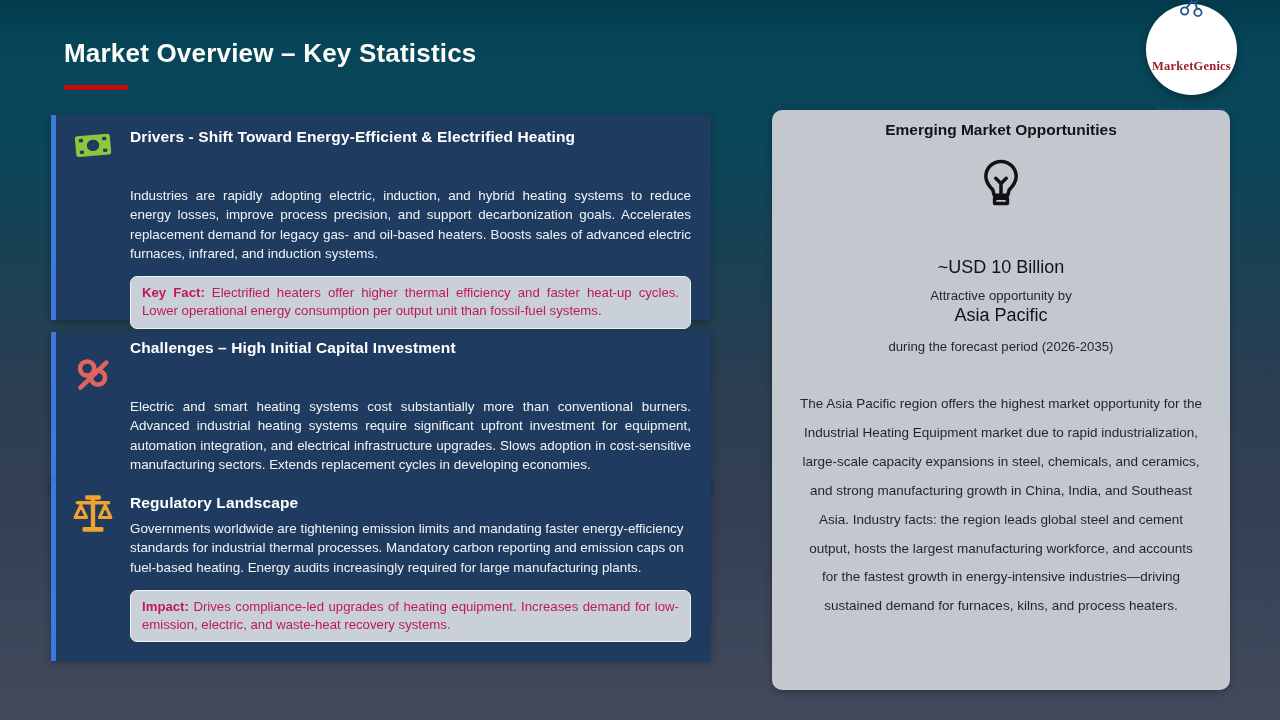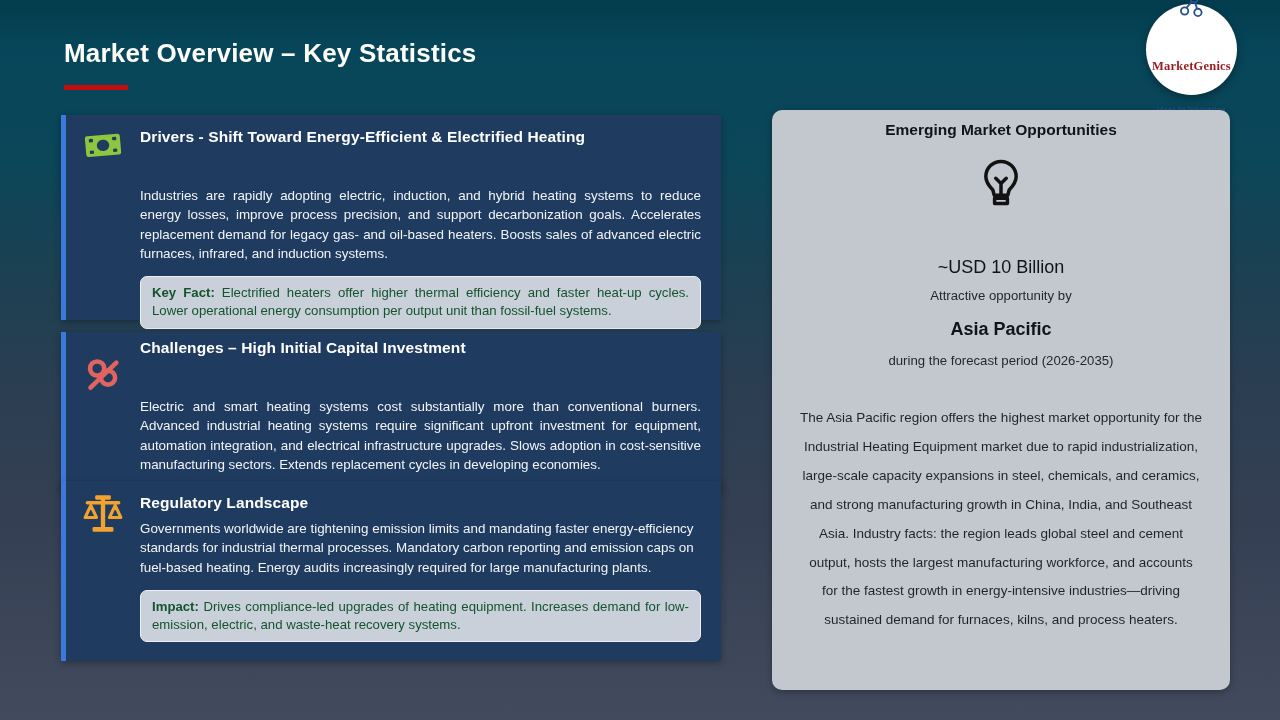--- a/index.html
+++ b/index.html
@@ -33,21 +33,21 @@
     font-family: "Liberation Serif", serif; font-weight: 700;
     font-size: 12.5px; color: #9b1b1f; margin-top: 2px; letter-spacing: .2px;
   }
   .logo-tagline {
     font-size: 6.5px; font-weight: 700; color: #27518f; letter-spacing: .5px;
     border-bottom: 1px solid #c30b10; padding-bottom: 1px; margin-top: 1px;
   }
 
   
   .info-card {
-    position: absolute; left: 61px; width: 660px;
+    position: absolute; left: 51px; width: 660px;
     background: #1f3c60; border-left: 5px solid #3d79dd; border-radius: 0;
     box-shadow: 0 2px 7px rgba(0,0,0,.3);
     display: flex;
   }
   .card-drivers    { top: 115px; height: 205px; }
   .card-challenges { top: 332px; height: 160px; }
   .card-regulatory { top: 481px; height: 180px; }
 
   .card-icon-col { width: 74px; flex: none; display: flex; justify-content: center; }
   .card-drivers    .card-icon-col { padding-top: 15px; }
@@ -64,37 +64,37 @@
     margin-bottom: 7px;
   }
   .card-body {
     font-size: 13.4px; line-height: 19.3px; color: #f2f4f6;
   }
   .just { text-align: justify; margin-top: 40px; }
 
   .callout {
     background: #c9d0da; border: 1px solid #eef0f5; border-radius: 7px;
     padding: 7px 11px; margin-top: 13px;
-    font-size: 13.2px; line-height: 18.2px; color: #14532d; text-align: justify;
+    font-size: 13.2px; line-height: 18.2px; color: #be185d; text-align: justify;
   }
   .callout-label { font-weight: 700; }
 
   
   .opp-card {
     position: absolute; left: 772px; top: 110px; width: 458px; height: 580px;
     background: #c3c8cf; border-radius: 10px;
     box-shadow: 0 2px 7px rgba(0,0,0,.3);
     display: flex; flex-direction: column; align-items: center;
     padding: 11px 28px 0 28px; text-align: center;
   }
   .opp-heading { font-size: 15.5px; font-weight: 700; color: #101419; }
   .opp-bulb { margin-top: 16px; }
   .opp-value { margin-top: 42px; font-size: 18px; font-weight: 400; color: #101419; }
   .opp-sub { margin-top: 10px; font-size: 13.2px; color: #23282f; }
-  .opp-region { margin-top: 16px; font-size: 18px; font-weight: 700; color: #101419; }
+  .opp-region { margin-top: 2px; font-size: 18px; font-weight: 400; color: #101419; }
   .opp-period { margin-top: 13px; font-size: 13.2px; color: #23282f; }
   .opp-desc {
     margin-top: 36px; font-size: 13.5px; line-height: 28.9px; color: #1f242c;
   }
 </style>
 </head>
 <body>
 
 <div class="slide">
 

